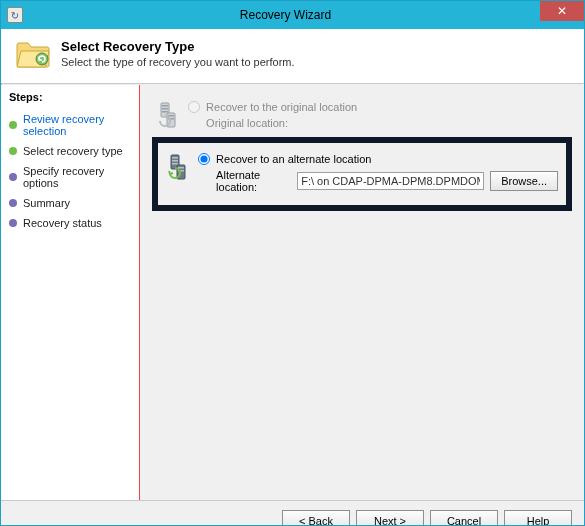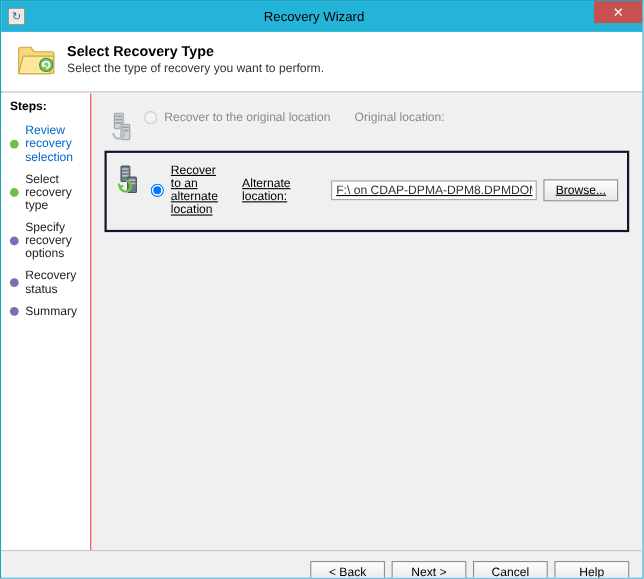--- a/index.html
+++ b/index.html
@@ -120,21 +120,21 @@
     padding: 6px 4px;
   }
   .option-row.disabled { color: #8a8a8a; }
   .server-icon {
     width: 24px; height: 28px;
     flex-shrink: 0;
   }
   .server-icon svg { width: 24px; height: 28px; }
   .radio-col {
     display: flex;
-    flex-direction: row;
+    flex-direction: column;
     gap: 4px;
     flex: 1;
   }
   .radio-line {
     display: flex;
     align-items: center;
     gap: 6px;
   }
   .radio-line input[type=radio] { margin: 0; width: 12px; height: 12px; }
   .sub-line {
@@ -158,24 +158,23 @@
   .sub-line button {
     height: 20px;
     font-size: 11px;
     padding: 0 10px;
     border: 1px solid #8e8e8e;
     background: linear-gradient(#fdfdfd,#e6e6e6);
     cursor: pointer;
     text-align: right;
   }
   .highlight-box {
-    border: 2px solid #0f172a;
+    border: 6px solid #0f172a;
     padding: 4px 4px 6px 4px;
     margin-top: 2px;
-    text-decoration: underline;
   }
   .footer {
     border-top: 1px solid #c9c9c9;
     height: 40px;
     background: #f0f0f0;
     display: flex;
     justify-content: flex-end;
     align-items: center;
     gap: 6px;
     padding-right: 12px;
@@ -227,25 +226,25 @@
       <li class="current">
         <span class="bullet"></span>
         <span>Select recovery type</span>
       </li>
       <li class="future">
         <span class="bullet"></span>
         <span>Specify recovery options</span>
       </li>
       <li class="future">
         <span class="bullet"></span>
+        <span>Summary</span>
+      </li>
+      <li class="future">
+        <span class="bullet"></span>
         <span>Recovery status</span>
-      </li>
-      <li class="future">
-        <span class="bullet"></span>
-        <span>Summary</span>
       </li>
     </ul>
   </div>
 
   <div class="content">
 
     <div class="option-row disabled">
       <div class="server-icon">
         <svg viewBox="0 0 24 28">
           <rect x="5" y="2" width="8" height="14" rx="1" fill="#cfd4d8" stroke="#9aa0a6"></rect>

